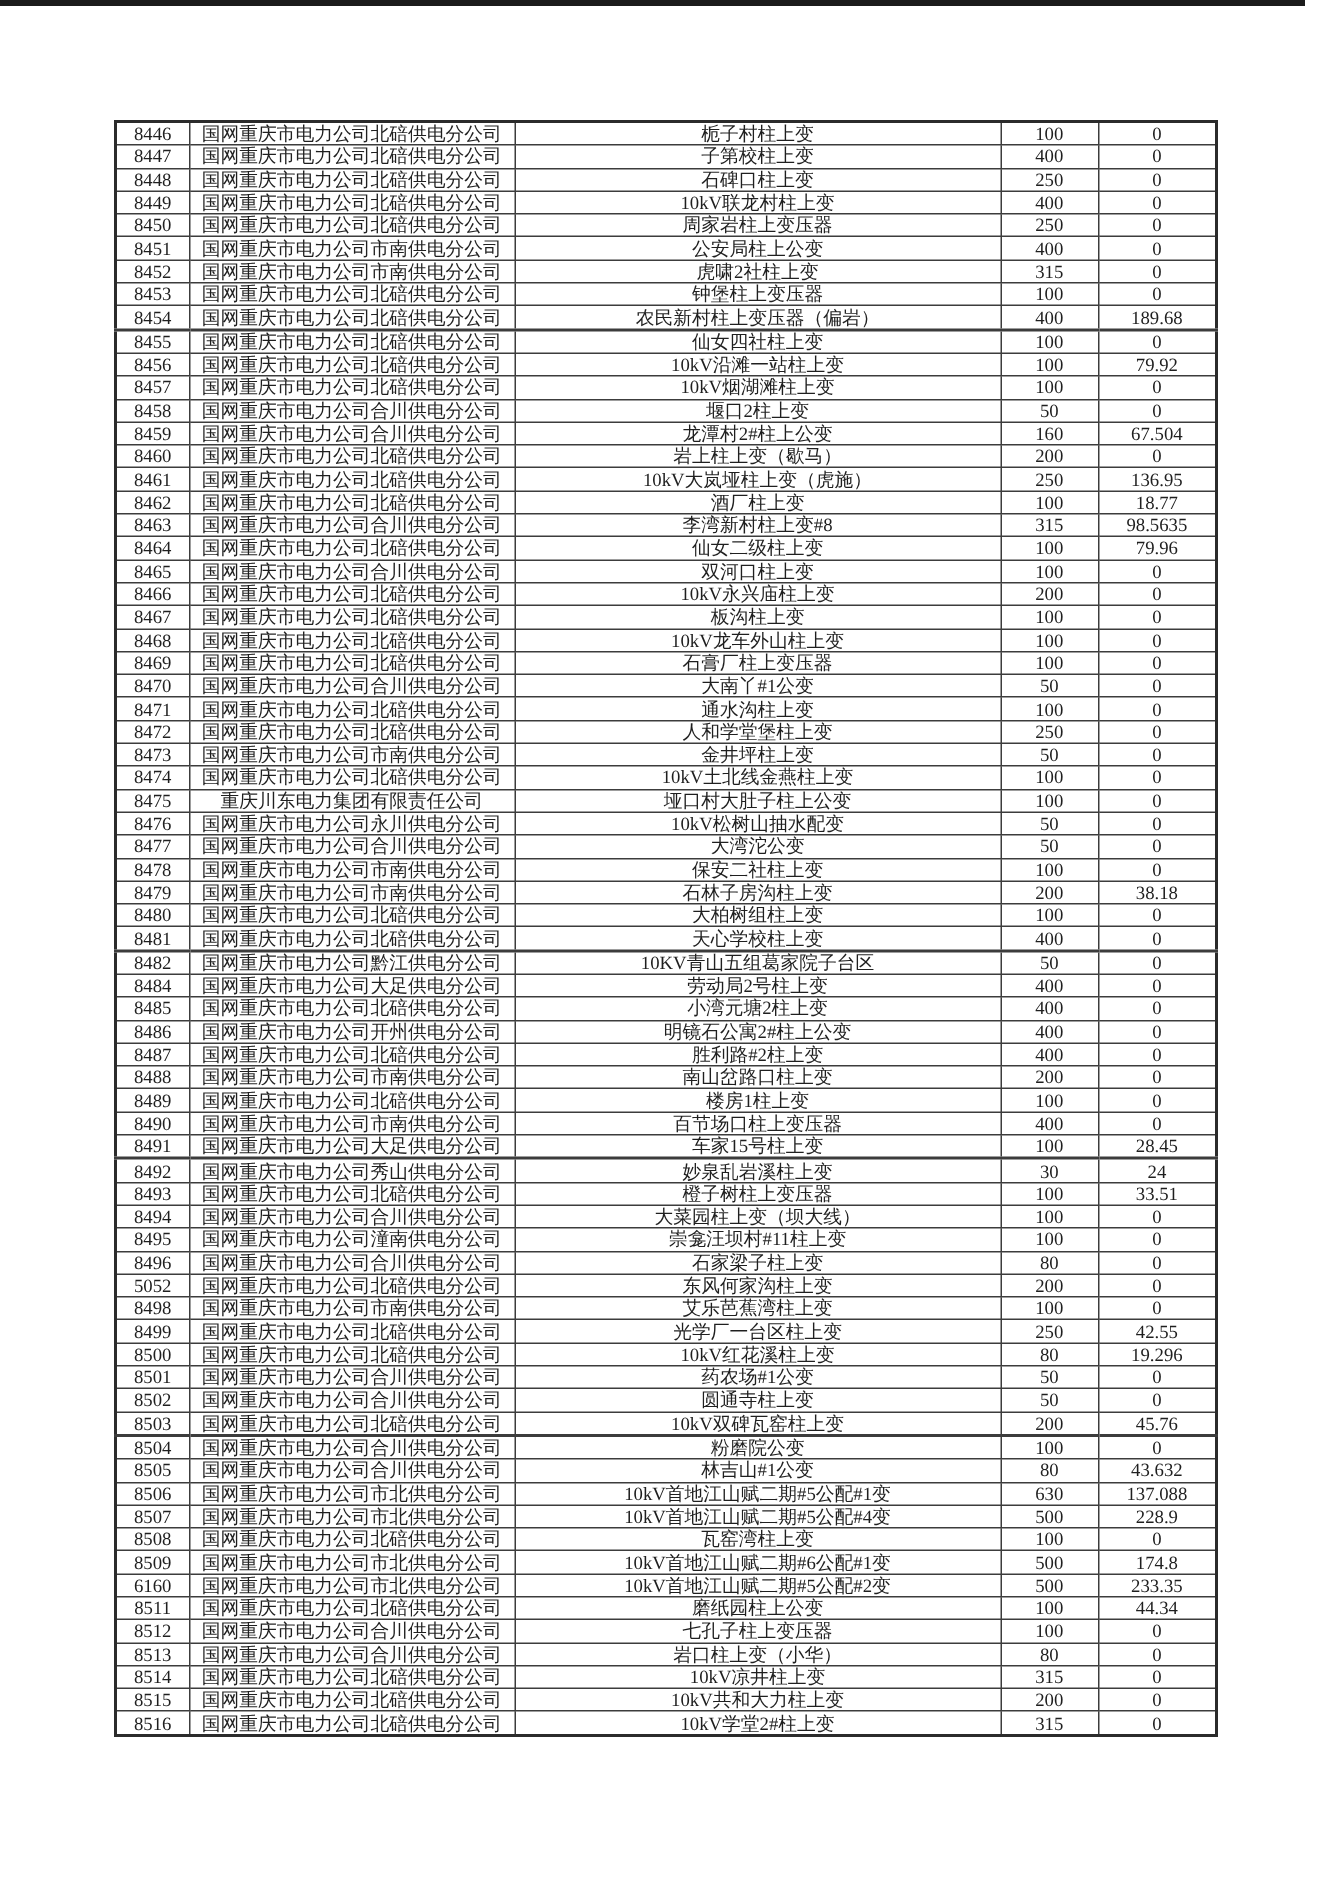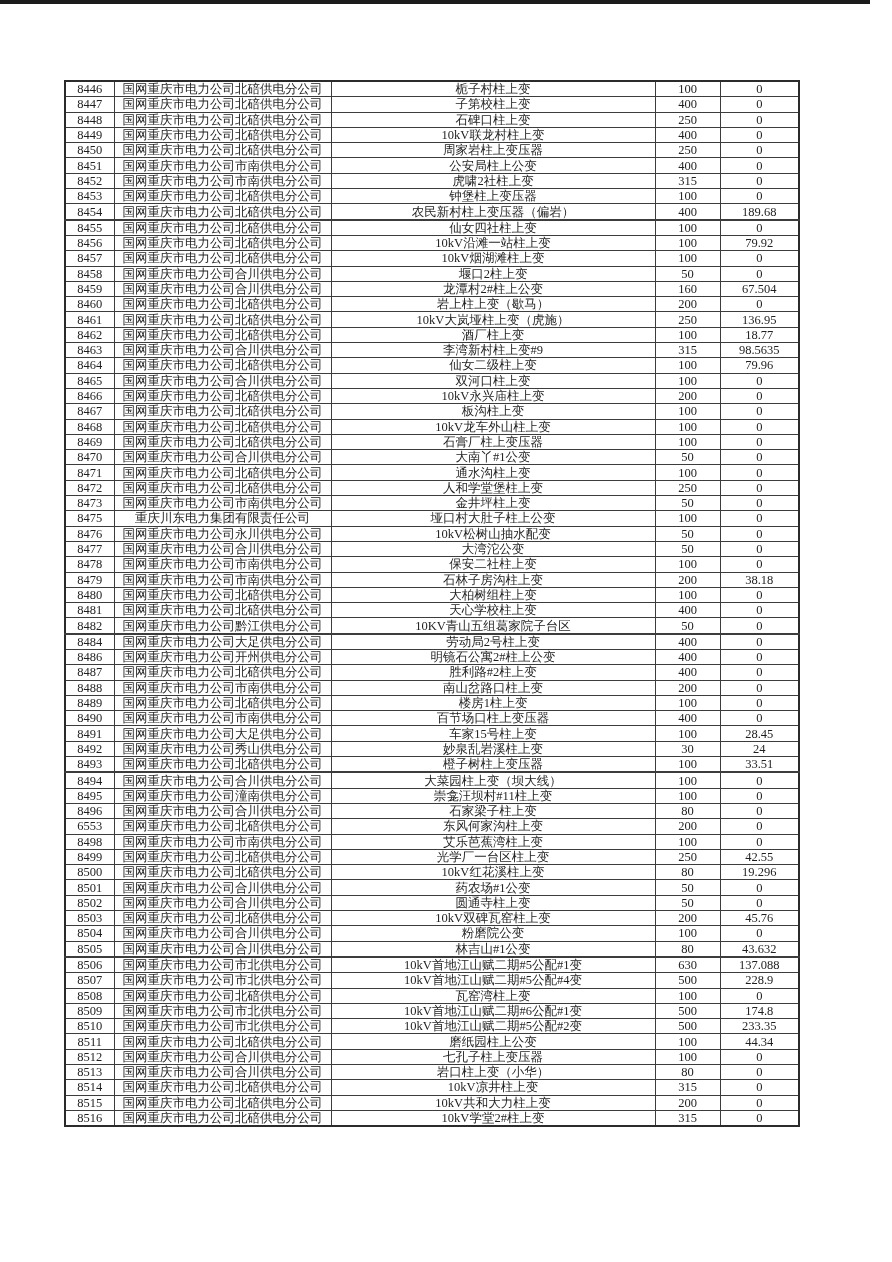--- a/index.html
+++ b/index.html
@@ -18,21 +18,21 @@
   #scan-edge-top {
     position: absolute;
     left: 0;
     top: 0;
     width: 870px;
     height: 4px;
     background: #1b1b1b;
   }
   #grid-table {
     position: absolute;
-    left: 64px;
+    left: 76px;
     top: 80px;
     border-collapse: collapse;
     table-layout: fixed;
     width: 734px;
   }
   #grid-table td {
     border: 1px solid #3c3c3c;
     height: 14.31px;
     padding: 0;
     text-align: center;
@@ -185,21 +185,21 @@
         <tr>
           <td>8462</td>
           <td>国网重庆市电力公司北碚供电分公司</td>
           <td>酒厂柱上变</td>
           <td>100</td>
           <td>18.77</td>
         </tr>
         <tr>
           <td>8463</td>
           <td>国网重庆市电力公司合川供电分公司</td>
-          <td>李湾新村柱上变#9</td>
+          <td>李湾新村柱上变#8</td>
           <td>315</td>
           <td>98.5635</td>
         </tr>
         <tr>
           <td>8464</td>
           <td>国网重庆市电力公司北碚供电分公司</td>
           <td>仙女二级柱上变</td>
           <td>100</td>
           <td>79.96</td>
         </tr>
@@ -257,20 +257,27 @@
           <td>国网重庆市电力公司北碚供电分公司</td>
           <td>人和学堂堡柱上变</td>
           <td>250</td>
           <td>0</td>
         </tr>
         <tr>
           <td>8473</td>
           <td>国网重庆市电力公司市南供电分公司</td>
           <td>金井坪柱上变</td>
           <td>50</td>
+          <td>0</td>
+        </tr>
+        <tr>
+          <td>8474</td>
+          <td>国网重庆市电力公司北碚供电分公司</td>
+          <td>10kV土北线金燕柱上变</td>
+          <td>100</td>
           <td>0</td>
         </tr>
         <tr>
           <td>8475</td>
           <td>重庆川东电力集团有限责任公司</td>
           <td>垭口村大肚子柱上公变</td>
           <td>100</td>
           <td>0</td>
         </tr>
         <tr>
@@ -319,20 +326,27 @@
           <td>8482</td>
           <td>国网重庆市电力公司黔江供电分公司</td>
           <td>10KV青山五组葛家院子台区</td>
           <td>50</td>
           <td>0</td>
         </tr>
         <tr>
           <td>8484</td>
           <td>国网重庆市电力公司大足供电分公司</td>
           <td>劳动局2号柱上变</td>
+          <td>400</td>
+          <td>0</td>
+        </tr>
+        <tr>
+          <td>8485</td>
+          <td>国网重庆市电力公司北碚供电分公司</td>
+          <td>小湾元塘2柱上变</td>
           <td>400</td>
           <td>0</td>
         </tr>
         <tr>
           <td>8486</td>
           <td>国网重庆市电力公司开州供电分公司</td>
           <td>明镜石公寓2#柱上公变</td>
           <td>400</td>
           <td>0</td>
         </tr>
@@ -400,21 +414,21 @@
           <td>0</td>
         </tr>
         <tr>
           <td>8496</td>
           <td>国网重庆市电力公司合川供电分公司</td>
           <td>石家梁子柱上变</td>
           <td>80</td>
           <td>0</td>
         </tr>
         <tr>
-          <td>6553</td>
+          <td>5052</td>
           <td>国网重庆市电力公司北碚供电分公司</td>
           <td>东风何家沟柱上变</td>
           <td>200</td>
           <td>0</td>
         </tr>
         <tr>
           <td>8498</td>
           <td>国网重庆市电力公司市南供电分公司</td>
           <td>艾乐芭蕉湾柱上变</td>
           <td>100</td>
@@ -491,21 +505,21 @@
           <td>0</td>
         </tr>
         <tr>
           <td>8509</td>
           <td>国网重庆市电力公司市北供电分公司</td>
           <td>10kV首地江山赋二期#6公配#1变</td>
           <td>500</td>
           <td>174.8</td>
         </tr>
         <tr>
-          <td>8510</td>
+          <td>6160</td>
           <td>国网重庆市电力公司市北供电分公司</td>
           <td>10kV首地江山赋二期#5公配#2变</td>
           <td>500</td>
           <td>233.35</td>
         </tr>
         <tr>
           <td>8511</td>
           <td>国网重庆市电力公司北碚供电分公司</td>
           <td>磨纸园柱上公变</td>
           <td>100</td>

